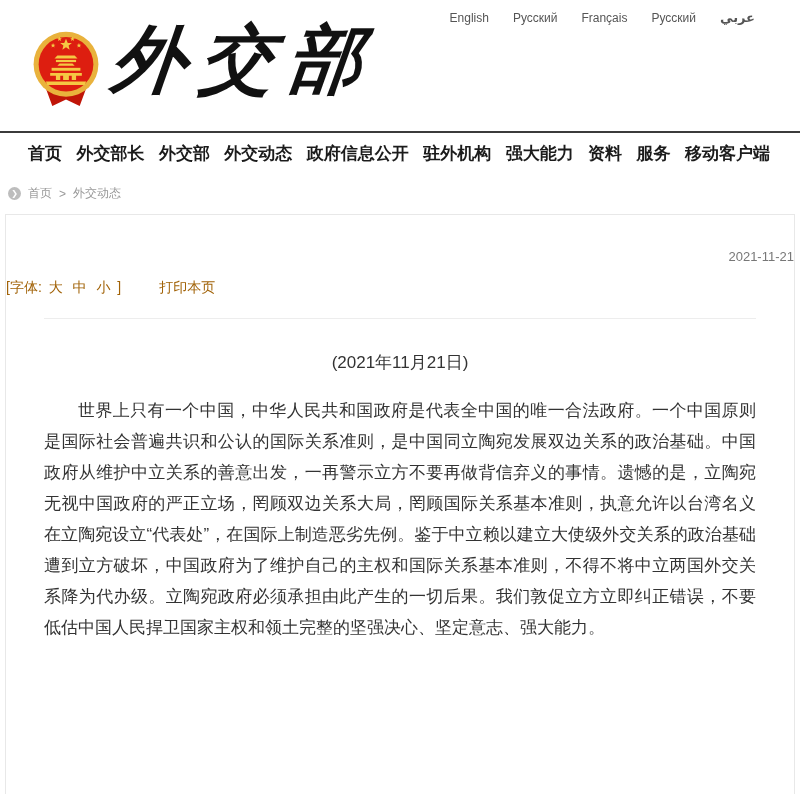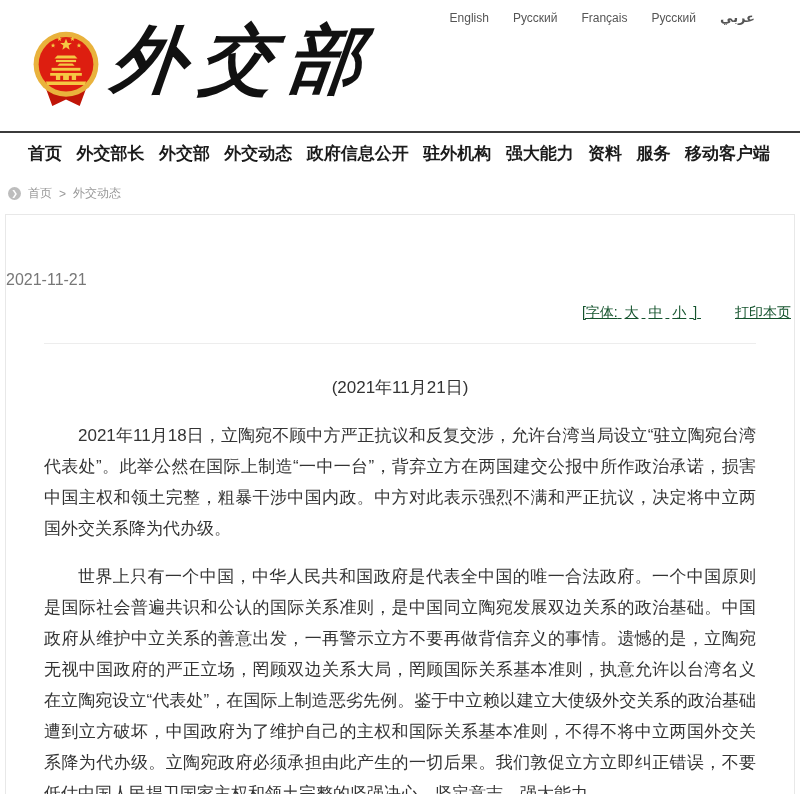--- a/index.html
+++ b/index.html
@@ -34,22 +34,22 @@
   .breadcrumb{display:flex;align-items:center;gap:7px;padding:10px 0 12px 8px;
     font-size:12px;color:#999;}
   .bc-icon{width:13px;height:13px;border-radius:50%;background:#bdbdbd;color:#fff;
     font-size:8px;line-height:13px;text-align:center;display:inline-block;}
 
   
   .panel{margin:0 5px;border:1px solid #e8e8e8;background:#fff;min-height:560px;
     padding-top:34px;}
   .title{margin:0;text-align:center;font-size:30px;font-weight:500;color:#333;
     letter-spacing:3px;}
-  .meta-date{text-align:left;font-size:16px;color:#777;margin-top:22px;}
-  .controls{text-align:right;font-size:14px;color:#14532d;margin-top:15px;text-decoration:underline;}
+  .meta-date{text-align:right;font-size:13px;color:#777;}
+  .controls{text-align:left;font-size:14px;color:#a16207;margin-top:15px;}
   .controls a{margin:0 3px;}
   .controls .print{margin-left:34px;}
   .divider{border:none;border-top:1px solid #ededed;margin:21px 38px 0;}
 
   .body{margin:28px 38px 0;font-size:17px;line-height:31px;color:#333;}
   .dateline{text-align:center;margin:0;}
   .para{text-indent:2em;text-align:justify;margin:17px 0 0;}
 </style>
 </head>
 <body>
@@ -117,20 +117,19 @@
       <a>中</a>
       <a>小</a>
       <span>]</span>
       <a class="print">打印本页</a>
     </div>
 
     <hr class="divider">
 
     <div class="body">
       <p class="dateline">(2021年11月21日)</p>
-      <p class="para">2021年11月18日，立陶宛不顾中方严正抗议和反复交涉，允许台湾当局设立“驻立陶宛台湾代表处”。此举公然在国际上制造“一中一台”，背弃立方在两国建交公报中所作政治承诺，损害中国主权和领土完整，粗暴干涉中国内政。中方对此表示强烈不满和严正抗议，决定将中立两国外交关系降为代办级。</p>
       <p class="para">世界上只有一个中国，中华人民共和国政府是代表全中国的唯一合法政府。一个中国原则是国际社会普遍共识和公认的国际关系准则，是中国同立陶宛发展双边关系的政治基础。中国政府从维护中立关系的善意出发，一再警示立方不要再做背信弃义的事情。遗憾的是，立陶宛无视中国政府的严正立场，罔顾双边关系大局，罔顾国际关系基本准则，执意允许以台湾名义在立陶宛设立“代表处”，在国际上制造恶劣先例。鉴于中立赖以建立大使级外交关系的政治基础遭到立方破坏，中国政府为了维护自己的主权和国际关系基本准则，不得不将中立两国外交关系降为代办级。立陶宛政府必须承担由此产生的一切后果。我们敦促立方立即纠正错误，不要低估中国人民捍卫国家主权和领土完整的坚强决心、坚定意志、强大能力。</p>
 
     </div>
 
   </main>
 
 </div>
 
 </body></html>

